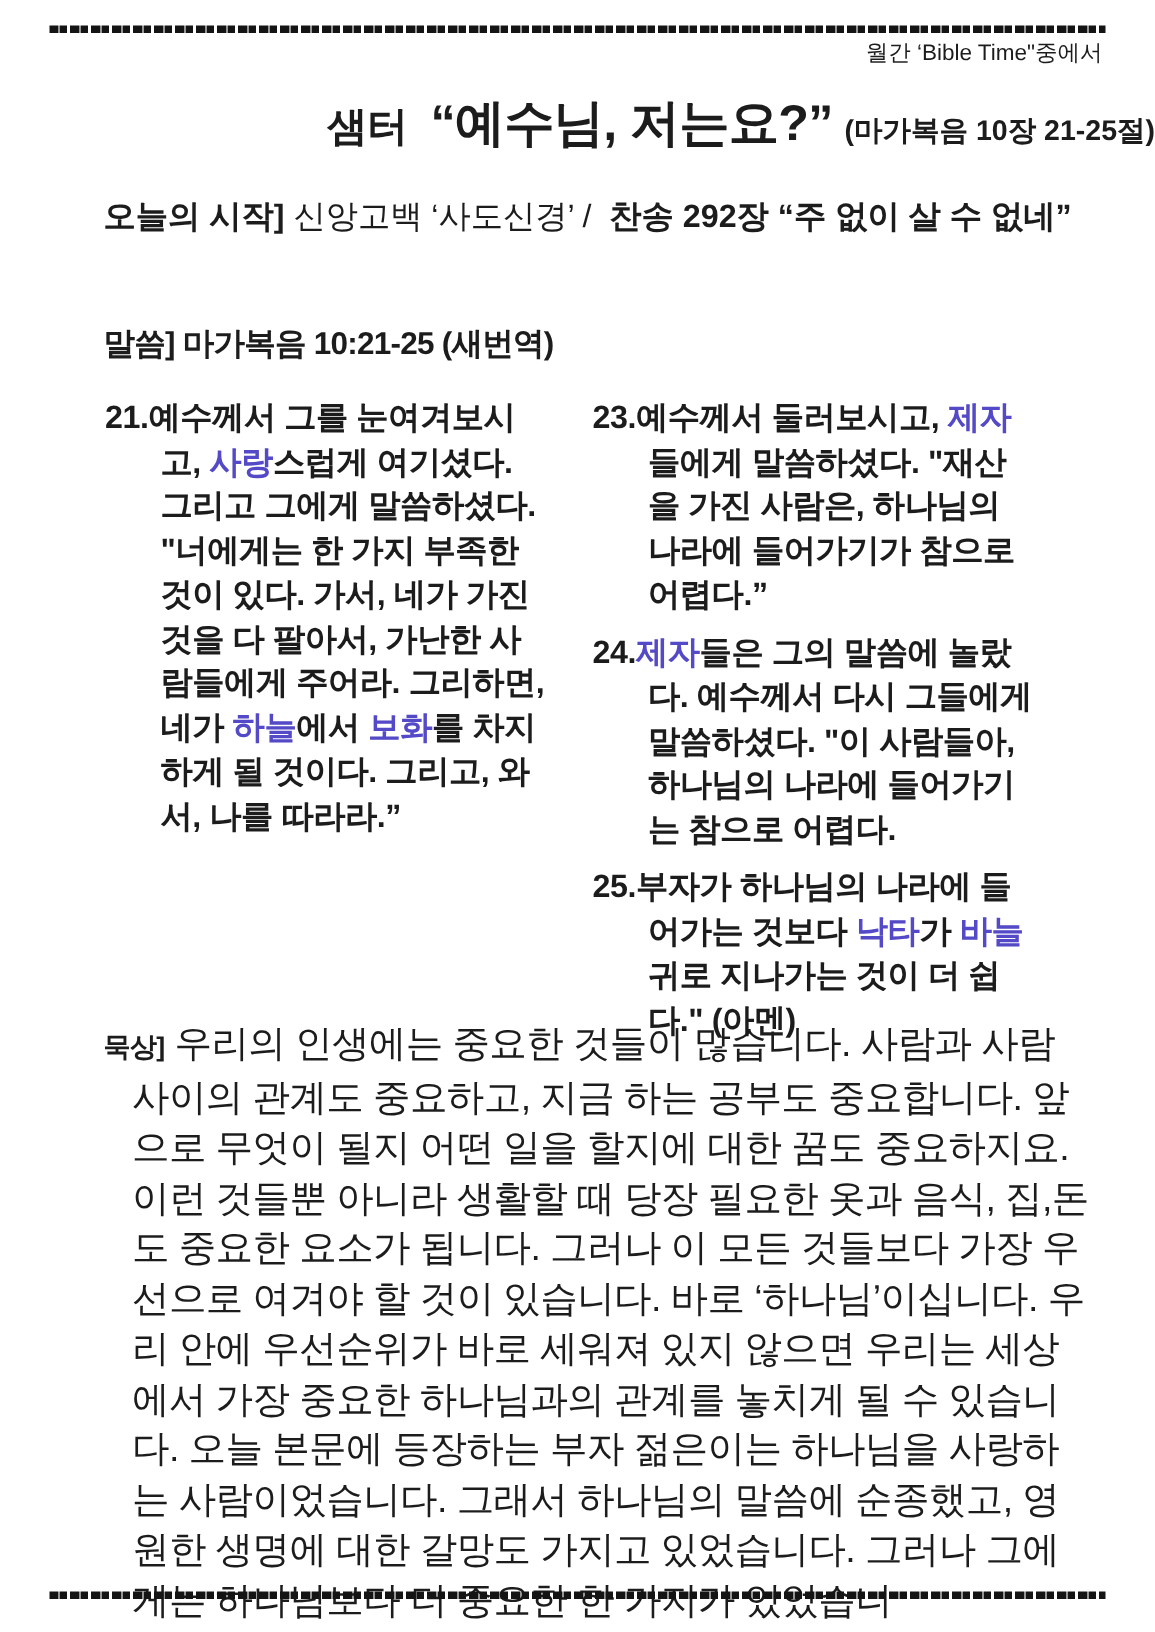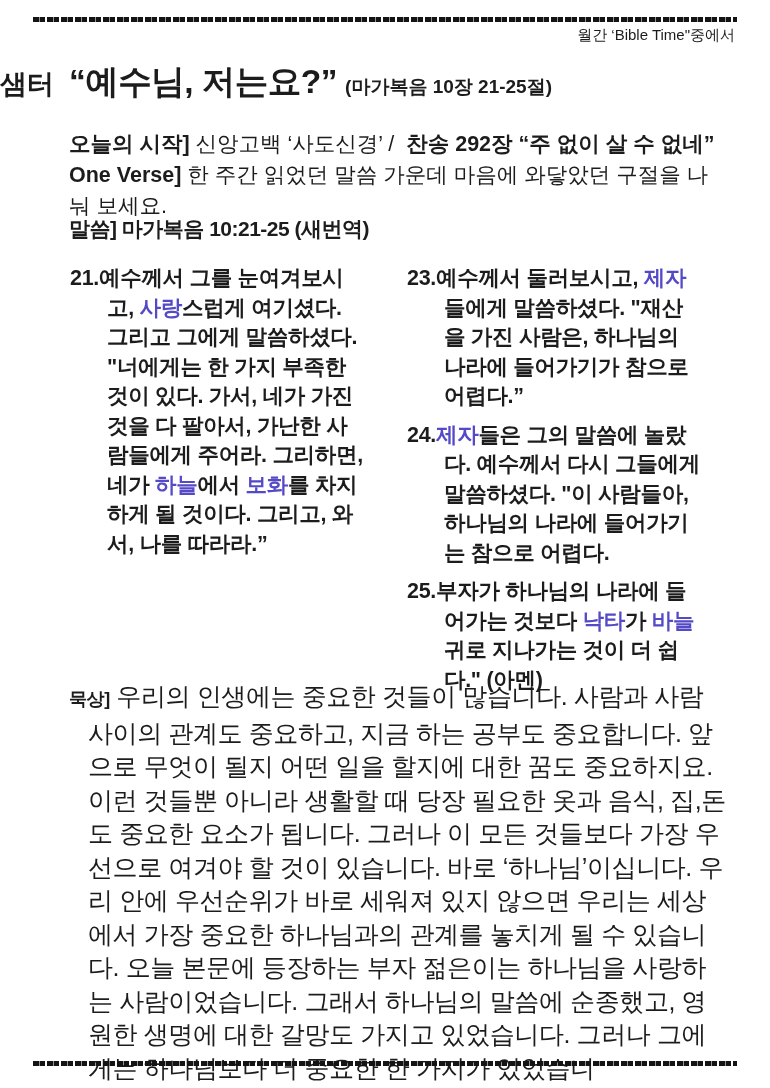--- a/index.html
+++ b/index.html
@@ -19,39 +19,39 @@
       #141414 7px 12px, rgba(255,255,255,0) 12px 14px);
   }
   .rule-top{top:17px;}
   .rule-bottom{top:1061px;}
   .source-note{
     position:absolute;top:26px;right:35px;
     font-size:15px;font-weight:500;letter-spacing:0;
   }
   .title-row{
     position:absolute;top:60px;left:0;width:100%;
-    text-align:left;white-space:nowrap;
+    text-align:right;white-space:nowrap;
   }
   .t-prefix{font-size:27px;font-weight:700;}
   .t-main{font-size:33.5px;font-weight:800;margin-left:15px;letter-spacing:-0.5px;}
   .t-ref{font-size:19px;font-weight:600;margin-left:8px;}
   .intro{
     position:absolute;top:129px;left:69px;width:655px;
     font-size:21.5px;line-height:31px;font-weight:500;
   }
   .intro p{margin:0;}
   .seg-b{font-weight:800;}
   .hl{color:var(--accent,#5449c6);}
   .scripture-heading{
     position:absolute;top:215px;left:69px;
     font-size:21px;font-weight:800;letter-spacing:-0.5px;
   }
   .verses{
     position:absolute;top:264px;left:70px;width:634px;
-    display:flex;gap:40px;
+    display:flex;gap:28px;
   }
   .vcol{width:297px;}
   .verse{
     margin:0 0 9px 0;
     padding-left:37px;text-indent:-37px;
     font-size:21.5px;line-height:29.5px;font-weight:700;
     letter-spacing:-0.3px;
     word-break:normal;
   }
   .vnum{font-weight:700;}
@@ -71,21 +71,20 @@
   <div class="rule rule-top"></div>
 
   <div class="source-note">월간 ‘Bible Time"중에서</div>
 
   <div class="title-row">
     <span class="t-prefix">샘터</span><span class="t-main">“예수님, 저는요?”</span><span class="t-ref">(마가복음 10장 21-25절)</span>
   </div>
 
   <div class="intro">
     <p><span class="seg-b">오늘의 시작] </span><span>신앙고백 ‘사도신경’ / &nbsp;</span><span class="seg-b">찬송 292장 “주 없이 살 수 없네”</span></p>
-    <p><span class="seg-b">One Verse] </span><span>한 주간 읽었던 말씀 가운데 마음에 와닿았던 구절을 나눠 보세요.</span></p>
   </div>
 
   <div class="scripture-heading">말씀] 마가복음 10:21-25 (새번역)</div>
 
   <div class="verses">
     <div class="vcol">
       <p class="verse"><span class="vnum">21.</span><span><span>예수께서 그를 눈여겨보시고, </span><span class="hl">사랑</span><span>스럽게 여기셨다. 그리고 그에게 말씀하셨다. "너에게는 한 가지 부족한 것이 있다. 가서, 네가 가진 것을 다 팔아서, 가난한 사람들에게 주어라. 그리하면, 네가 </span><span class="hl">하늘</span><span>에서 </span><span class="hl">보화</span><span>를 차지하게 될 것이다. 그리고, 와서, 나를 따라라.”</span></span></p>
     </div>
     <div class="vcol">
       <p class="verse"><span class="vnum">23.</span><span><span>예수께서 둘러보시고, </span><span class="hl">제자</span><span>들에게 말씀하셨다. "재산을 가진 사람은, 하나님의 나라에 들어가기가 참으로 어렵다.”</span></span></p>

